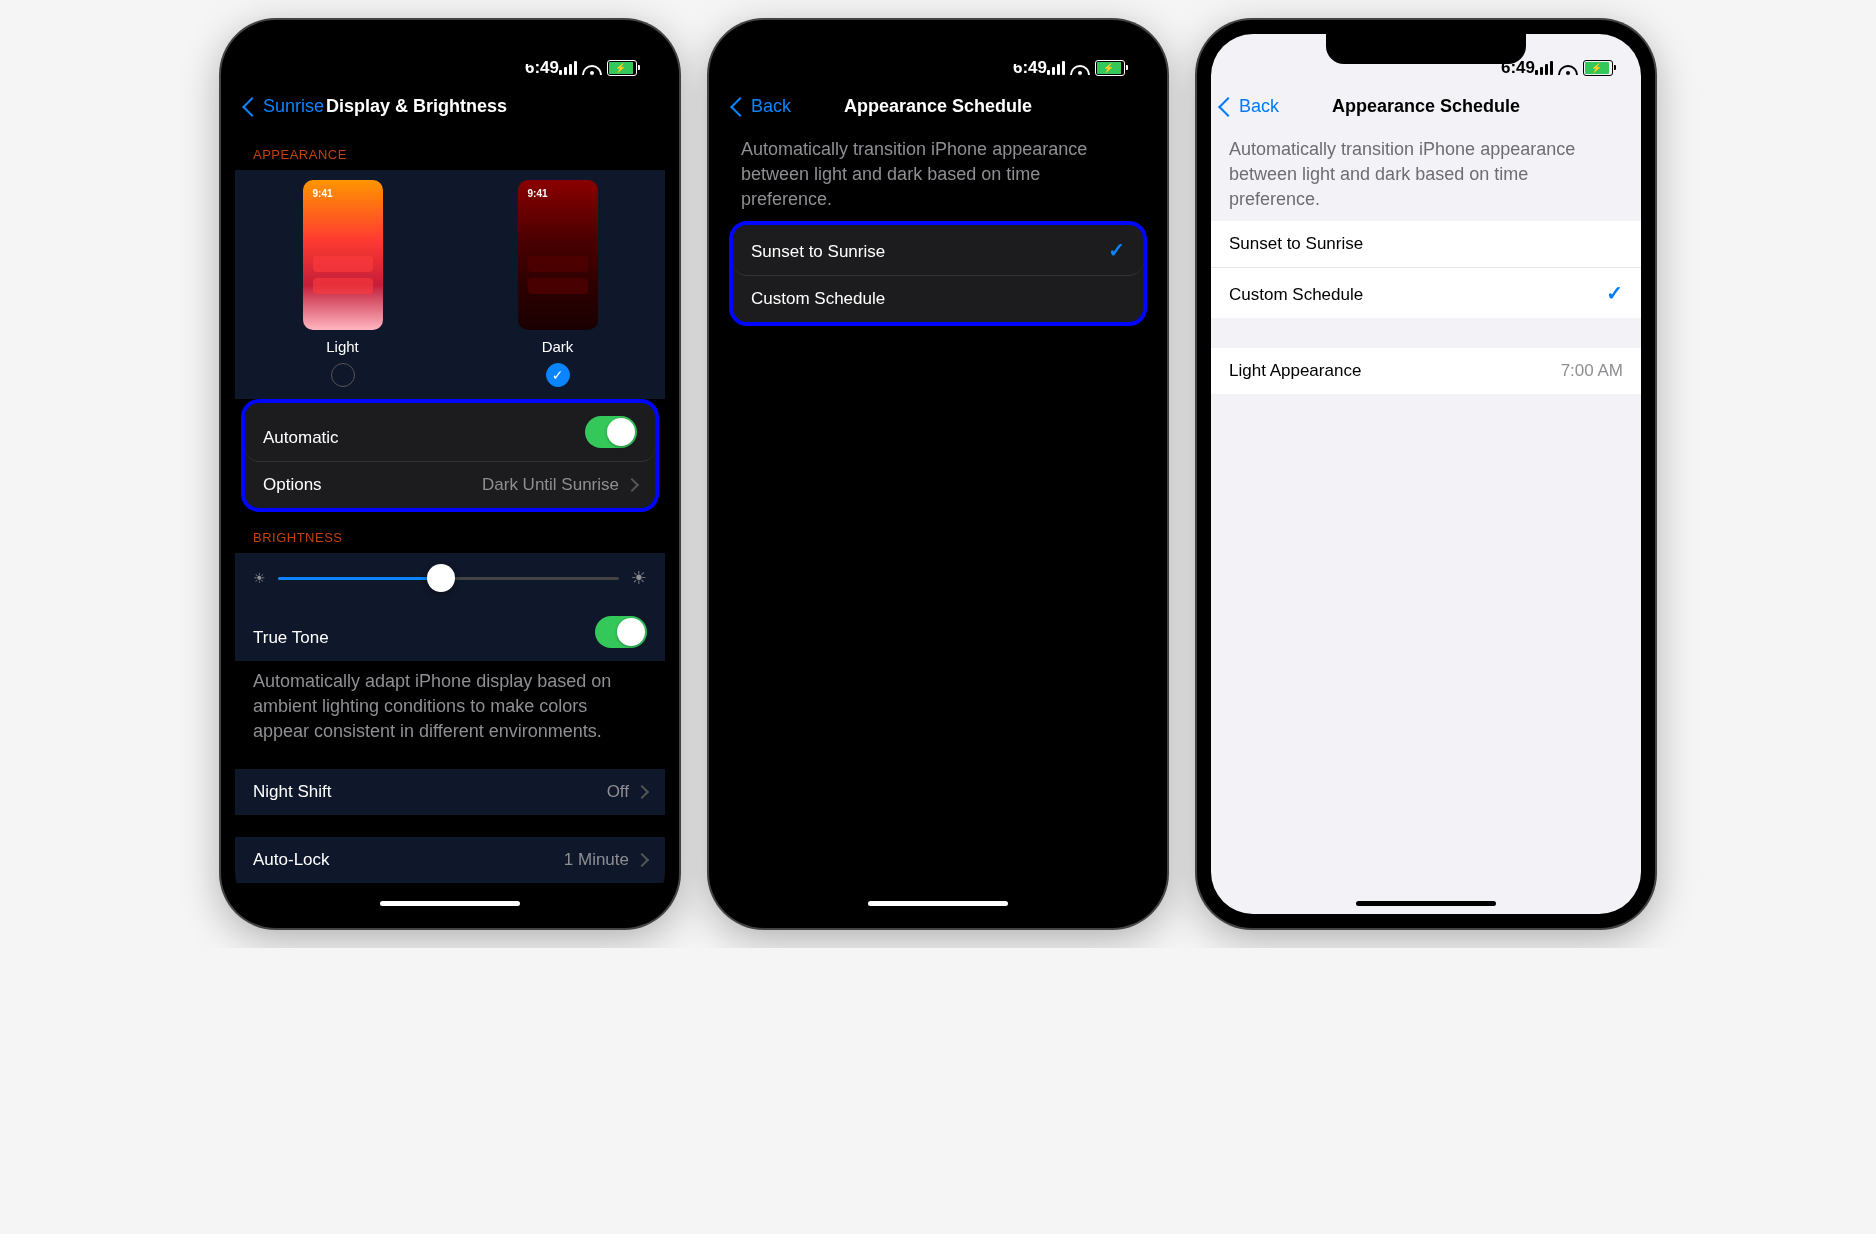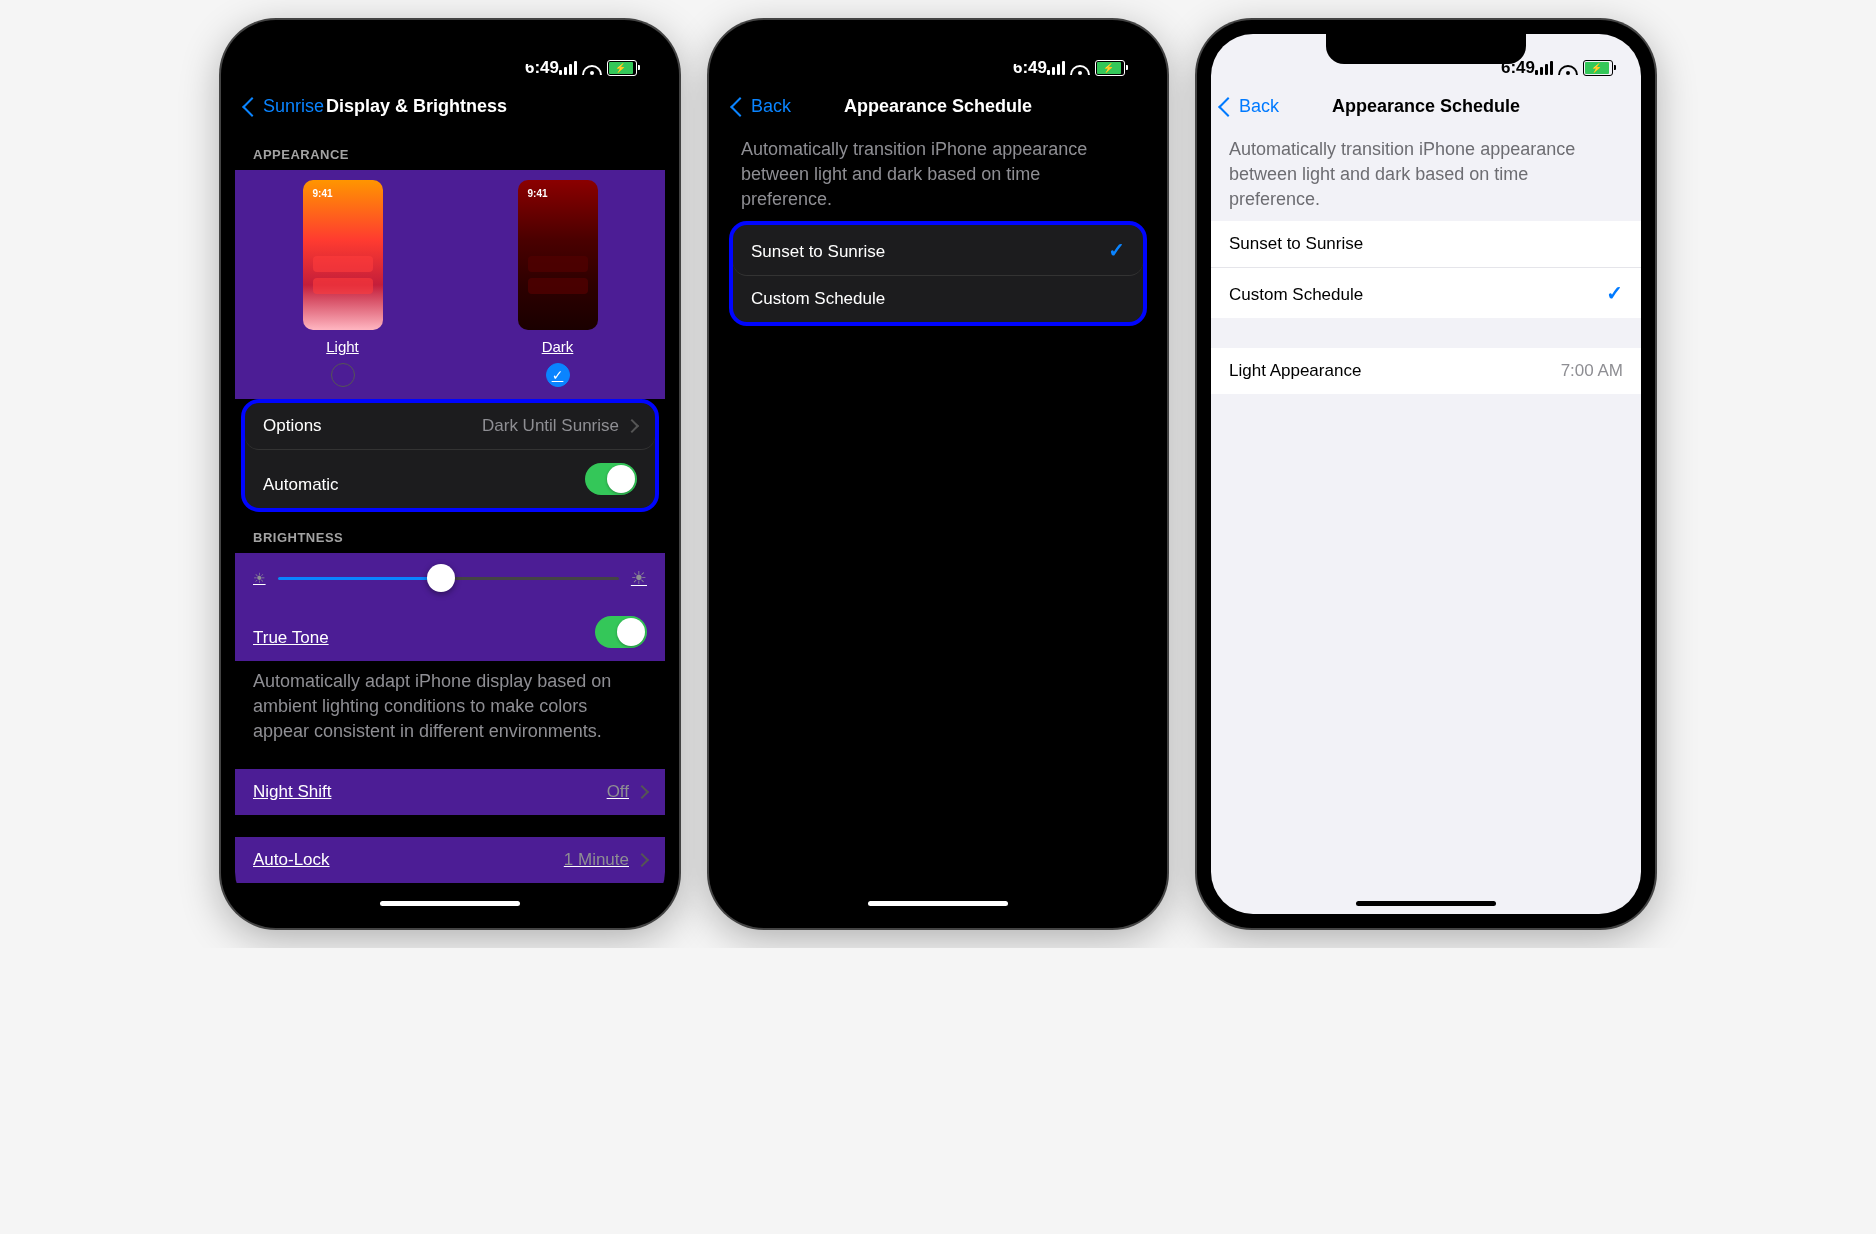--- a/index.html
+++ b/index.html
@@ -81,29 +81,29 @@
     font-size:18px; font-weight:600;
   }
   .nav-title.left-title {
     position:static; transform:none; margin-left:2px;
     font-size:18px; font-weight:600;
   }
 
   .section-header {
     font-size:13px; padding: 18px 18px 8px 18px; letter-spacing:0.5px;
   }
-  .dark .section-header { color:#a3a3a3;font-weight:bold; }
+  .dark .section-header { color:#c2410c; }
   .section-desc {
     font-size:18px; padding: 8px 18px; line-height:1.4;
   }
   .dark .section-desc { color:#8e8e93; }
   .light .section-desc { color:#6d6d72; }
 
   .cell-group { }
-  .dark .cell-group { background:#4c1d95;text-decoration:underline; }
+  .dark .cell-group { background:#0f172a; }
   .light .cell-group { background:#fff; }
   .cell {
     display:flex; justify-content:space-between; align-items:flex-end;
     padding: 13px 18px; font-size:17px;
     cursor:pointer;
   }
   .dark .cell { border-bottom:0.5px solid #333; }
   .light .cell { border-bottom:0.5px solid #e5e5ea; }
   .cell:last-child { border-bottom:none; }
   .cell-value { color:#8e8e93; display:flex; align-items:center; gap:8px; }
@@ -235,29 +235,29 @@
               </div>
           </div>
           <div class="opt-label">Dark</div>
           <div class="radio checked">✓</div>
         </div>
       </div>
     </div>
 
     <div class="highlight">
       <div class="cell">
+        <span>Automatic</span>
+        <div class="toggle"></div>
+      </div>
+      <div class="cell">
         <span>Options</span>
         <span class="cell-value">
           <span>Dark Until Sunrise</span>
           <span class="chev-right"></span>
         </span>
-      </div>
-      <div class="cell">
-        <span>Automatic</span>
-        <div class="toggle"></div>
       </div>
     </div>
 
     <div class="section-header">BRIGHTNESS</div>
     <div class="cell-group">
       <div class="slider-row">
         <span class="sun-small">☀</span>
         <div class="slider-track">
           <div class="slider-fill"></div>
           <div class="slider-thumb"></div>

